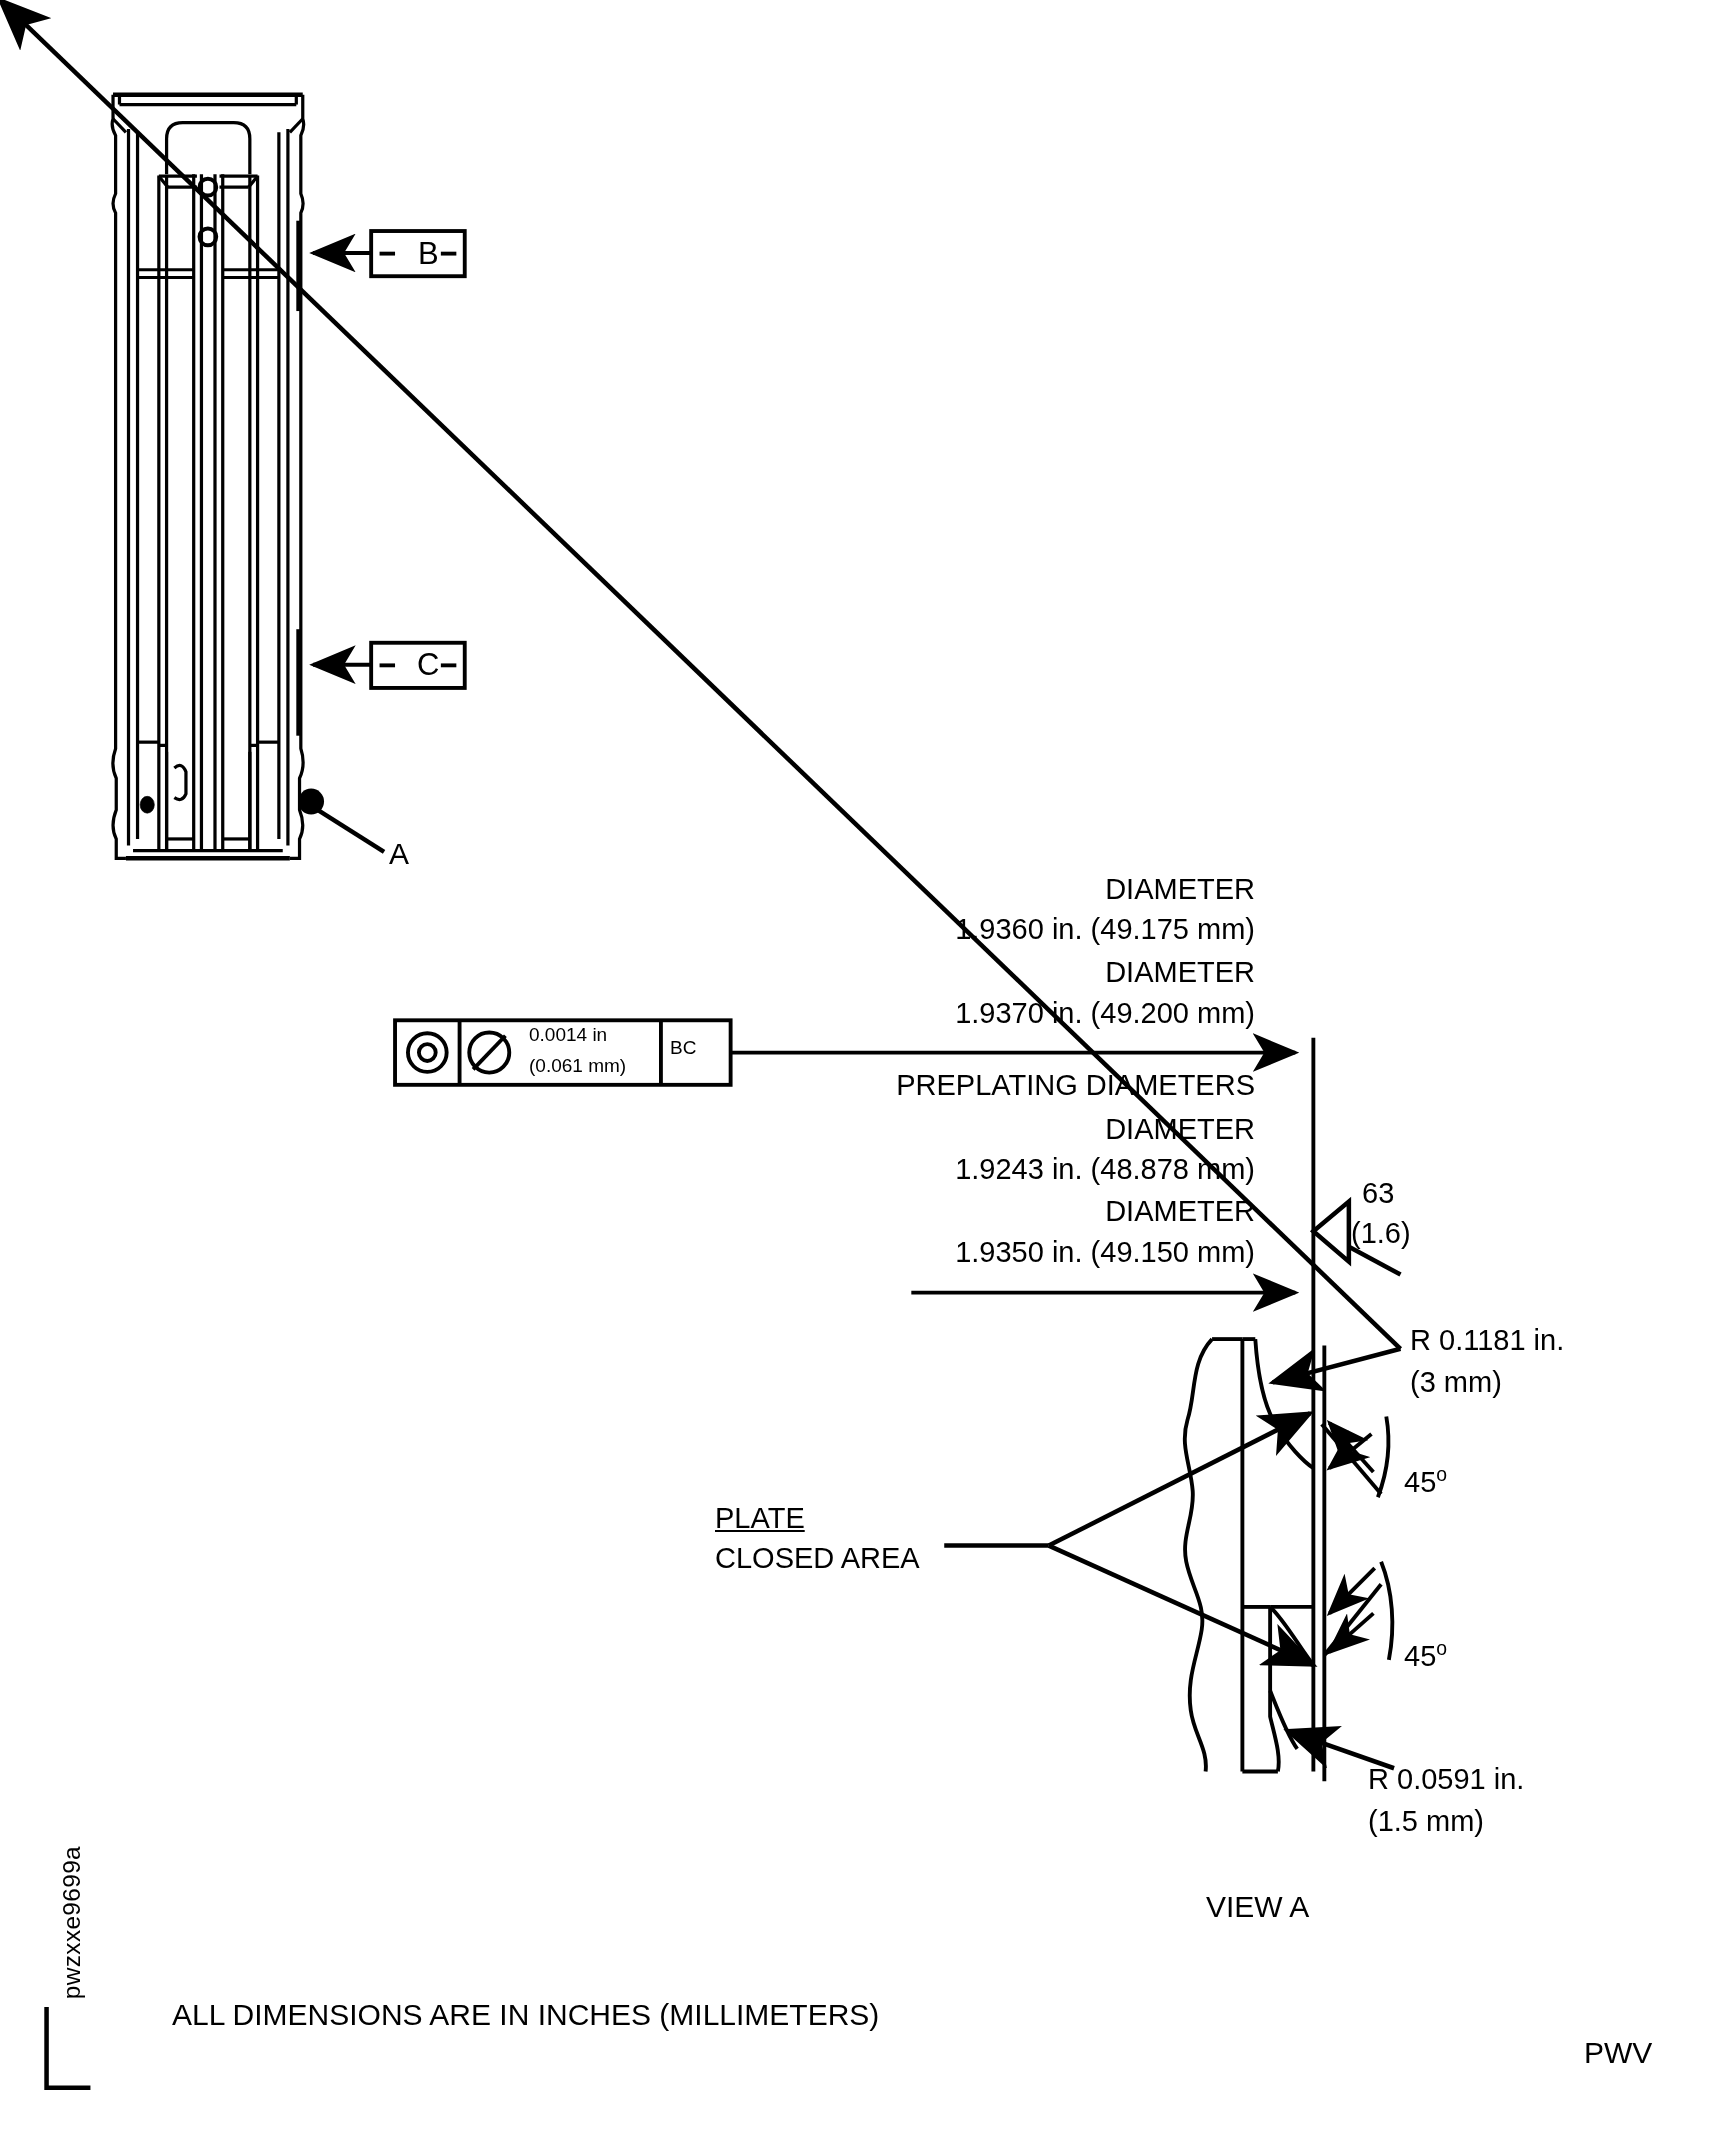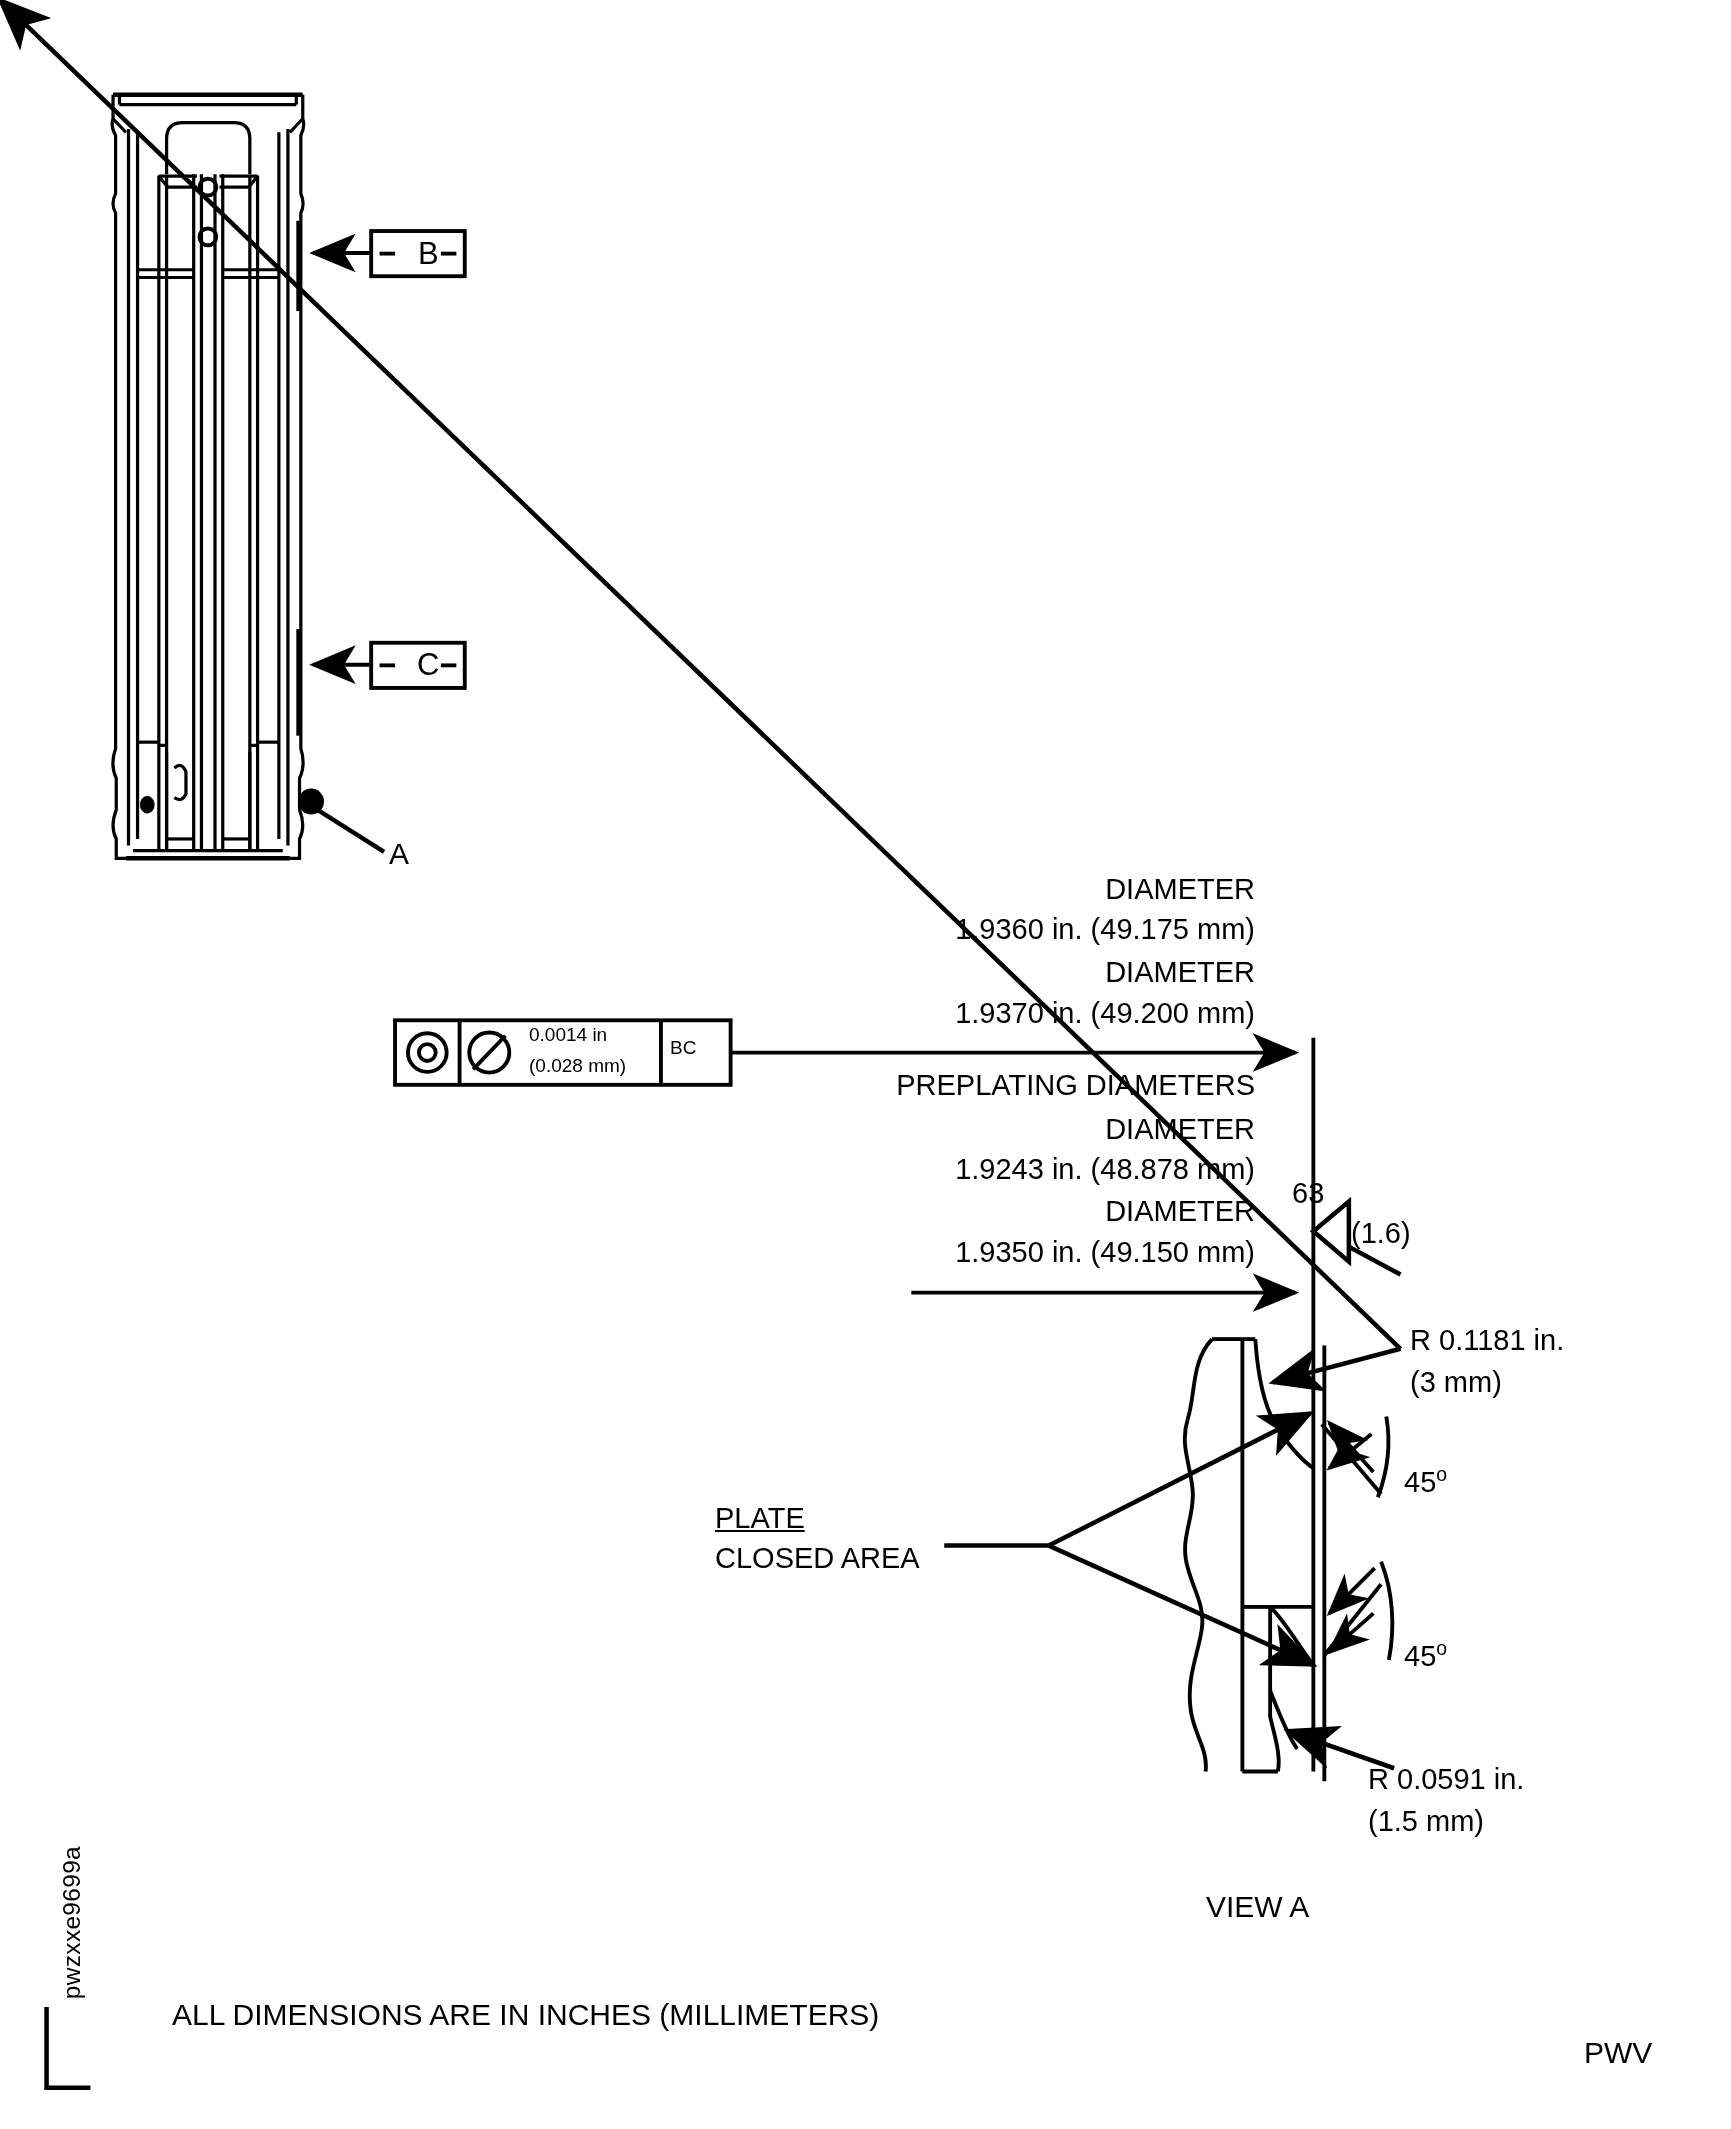--- a/index.html
+++ b/index.html
@@ -251,36 +251,36 @@
       <path d="M72,3110 L72,3235 L140,3235"></path>
     </g>
   </svg>
 
   <div class="txt datum-letter" style="left:418px; top:238px;">B</div>
   <div class="txt datum-letter" style="left:417px; top:649px;">C</div>
 
   <div class="txt big" style="left:389px; top:839px;">A</div>
 
   <div class="txt fcf-cell-txt" style="left:529px; top:1025px;">0.0014 in</div>
-  <div class="txt fcf-cell-txt" style="left:529px; top:1056px;">(0.028 mm)</div>
+  <div class="txt fcf-cell-txt" style="left:529px; top:1056px;">(0.061 mm)</div>
   <div class="txt fcf-cell-txt" style="left:670px; top:1038px;">BC</div>
 
   <div class="txt dimtxt rgt" style="left:1255px; top:875px;">DIAMETER</div>
   <div class="txt dimtxt rgt" style="left:1255px; top:915px;">1.9360 in. (49.175 mm)</div>
   <div class="txt dimtxt rgt" style="left:1255px; top:958px;">DIAMETER</div>
   <div class="txt dimtxt rgt" style="left:1255px; top:999px;">1.9370 in. (49.200 mm)</div>
 
   <div class="txt dimtxt rgt" style="left:1255px; top:1071px;">PREPLATING DIAMETERS</div>
 
   <div class="txt dimtxt rgt" style="left:1255px; top:1115px;">DIAMETER</div>
   <div class="txt dimtxt rgt" style="left:1255px; top:1155px;">1.9243 in. (48.878 mm)</div>
   <div class="txt dimtxt rgt" style="left:1255px; top:1197px;">DIAMETER</div>
   <div class="txt dimtxt rgt" style="left:1255px; top:1238px;">1.9350 in. (49.150 mm)</div>
 
-  <div class="txt dimtxt" style="left:1292px; top:1179px;">63</div>
+  <div class="txt dimtxt" style="left:1362px; top:1179px;">63</div>
   <div class="txt dimtxt" style="left:1351px; top:1219px;">(1.6)</div>
 
   <div class="txt dimtxt" style="left:1410px; top:1326px;">R 0.1181 in.</div>
   <div class="txt dimtxt" style="left:1410px; top:1368px;">(3 mm)</div>
 
   <div class="txt dimtxt" style="left:1404px; top:1465px;"><span>45</span><span class="sup">o</span></div>
 
   <div class="txt dimtxt" style="left:1404px; top:1639px;"><span>45</span><span class="sup">o</span></div>
 
   <div class="txt dimtxt" style="left:1368px; top:1765px;">R 0.0591 in.</div>

